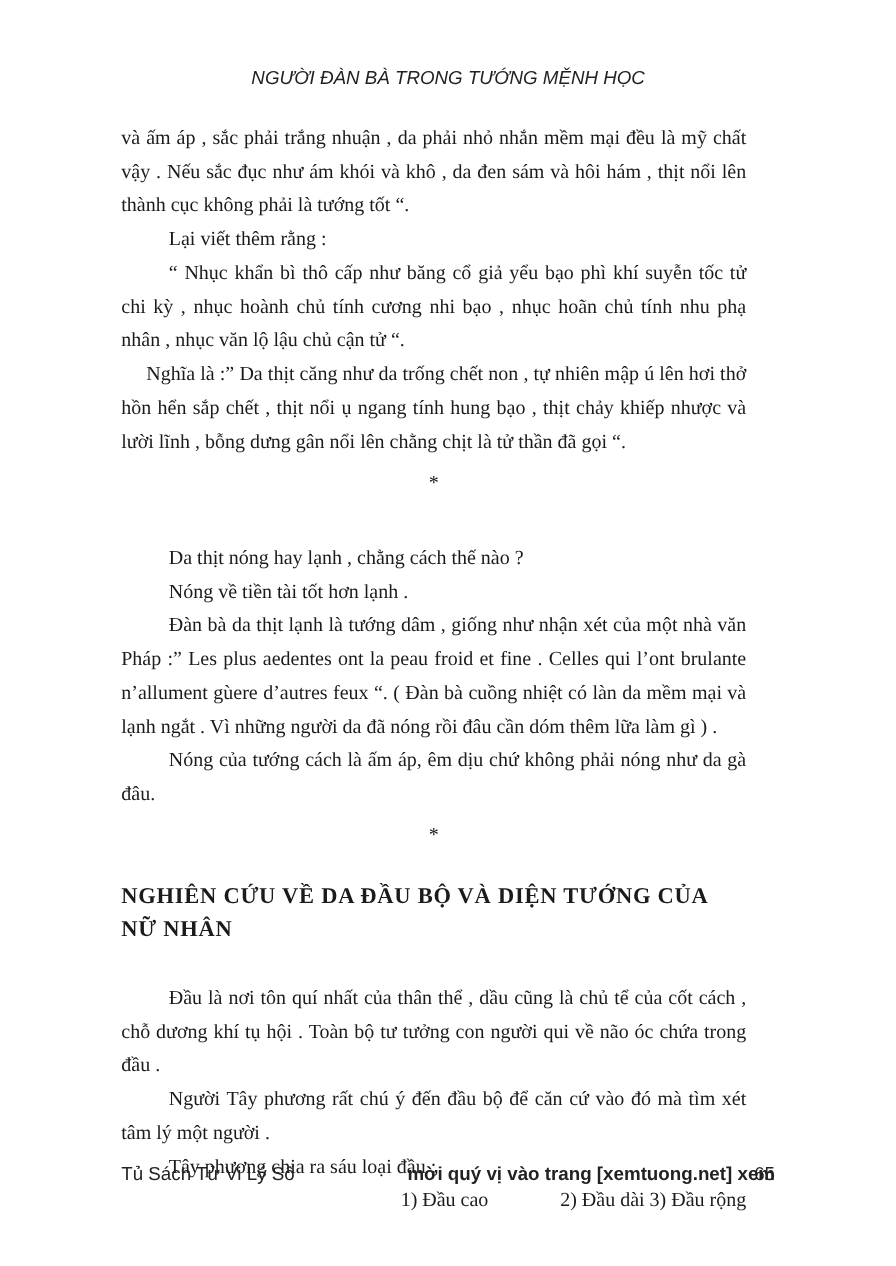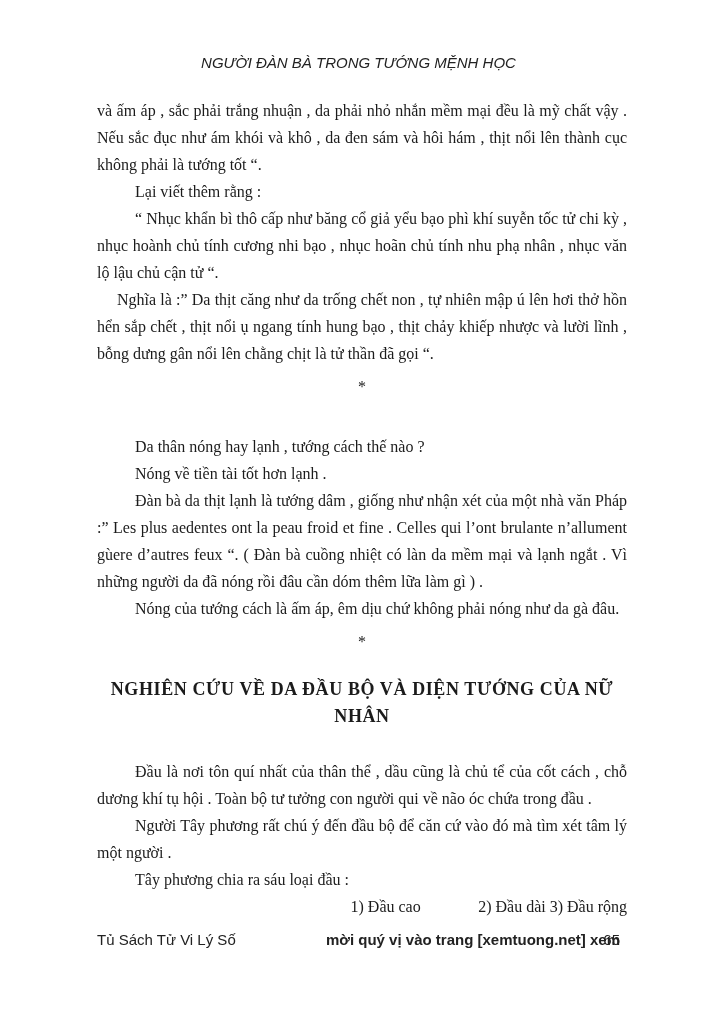--- a/index.html
+++ b/index.html
@@ -19,21 +19,21 @@
   .doc-header {
     margin-top: 55px;
     text-align: center;
     font-family: "Liberation Sans", sans-serif;
     font-style: italic;
     font-size: 15px;
     line-height: 16px;
     color: #222222;
   }
   .content {
-    margin: 26px 90px 0 97px; 
+    margin: 26px 120px 0 97px; 
     font-size: 16px;
     line-height: 27px;
     text-align: justify;
   }
   .content p {
     margin: 0;
     padding: 0;
   }
   .indent    { text-indent: 38px; }
   .indent-sm { text-indent: 20px; }
@@ -44,21 +44,21 @@
     line-height: 27px;
     margin: 6px 0 33px 0;
   }
   .star-sep.second { margin: 6px 0 21px 0; }
   .section-heading {
     font-weight: bold;
     font-size: 18px;
     letter-spacing: 0.6px;
     line-height: 27px;
     margin: 0 0 28px 0;
-    text-align: center;
+    text-align: left;
     text-indent: 0;
   }
   .head-types {
     margin: 0;
     line-height: 27px;
     text-align: right;
   }
   .head-types span {
     display: inline-block;
     width: 121px;
@@ -88,21 +88,21 @@
 
   <div class="content">
 
     <p>và ấm áp , sắc phải trắng nhuận , da phải nhỏ nhắn mềm mại đều là mỹ chất vậy . Nếu sắc đục như ám khói và khô , da đen sám và hôi hám , thịt nổi lên thành cục không phải là tướng tốt “.</p>
     <p class="indent">Lại viết thêm rằng :</p>
     <p class="indent">“ Nhục khẩn bì thô cấp như băng cổ giả yểu bạo phì khí suyễn tốc tử chi kỳ , nhục hoành chủ tính cương nhi bạo , nhục hoãn chủ tính nhu phạ nhân , nhục văn lộ lậu chủ cận tử “.</p>
     <p class="indent-sm">Nghĩa là :” Da thịt căng như da trống chết non , tự nhiên mập ú lên hơi thở hồn hển sắp chết , thịt nổi ụ ngang tính hung bạo , thịt chảy khiếp nhược và lười lĩnh , bỗng dưng gân nổi lên chằng chịt là tử thần đã gọi “.</p>
 
     <div class="star-sep">*</div>
 
-    <p class="indent">Da thân nóng hay lạnh , tướng cách thế nào ?</p>
+    <p class="indent">Da thịt nóng hay lạnh , chằng cách thế nào ?</p>
     <p class="indent">Nóng về tiền tài tốt hơn lạnh .</p>
     <p class="indent">Đàn bà da thịt lạnh là tướng dâm , giống như nhận xét của một nhà văn Pháp :” Les plus aedentes ont la peau froid et fine . Celles qui l’ont brulante n’allument gùere d’autres feux “. ( Đàn bà cuồng nhiệt có làn da mềm mại và lạnh ngắt . Vì những người da đã nóng rồi đâu cần dóm thêm lữa làm gì ) .</p>
     <p class="indent">Nóng của tướng cách là ấm áp, êm dịu chứ không phải nóng như da gà đâu.</p>
 
     <div class="star-sep second">*</div>
 
     <div class="section-heading">NGHIÊN CỨU VỀ DA ĐẦU BỘ VÀ DIỆN TƯỚNG CỦA NỮ NHÂN</div>
 
     <p class="indent">Đầu là nơi tôn quí nhất của thân thể , dầu cũng là chủ tể của cốt cách , chỗ dương khí tụ hội . Toàn bộ tư tưởng con người qui về não óc chứa trong đầu .</p>
     <p class="indent">Người Tây phương rất chú ý đến đầu bộ để căn cứ vào đó mà tìm xét tâm lý một người .</p>

